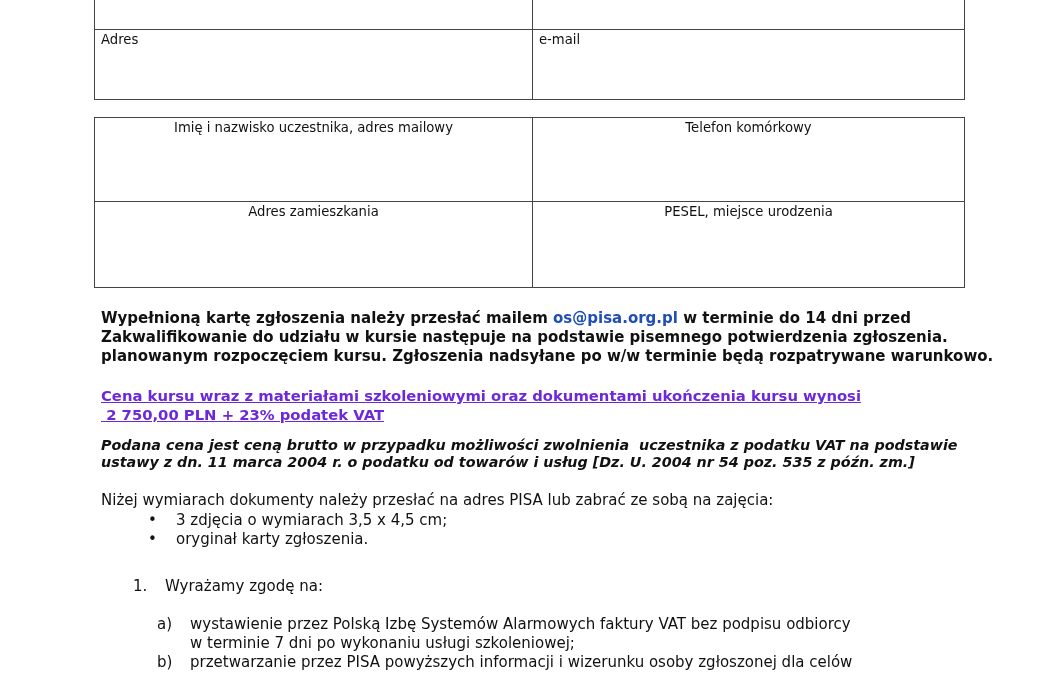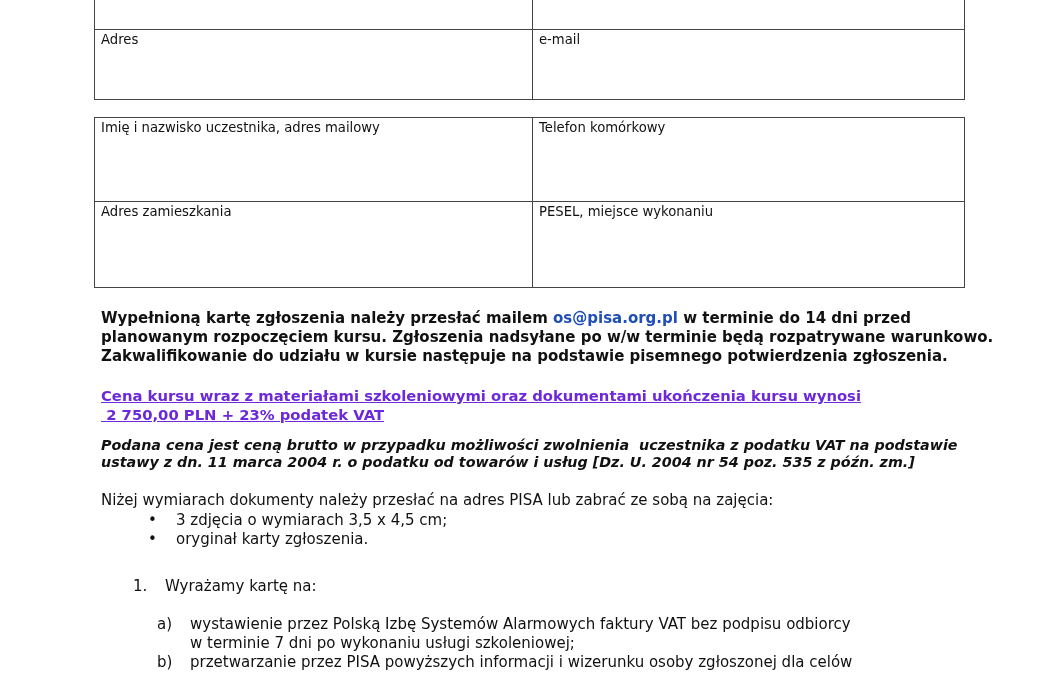--- a/index.html
+++ b/index.html
@@ -9,21 +9,21 @@
 
   
   .form-table { position:absolute; left:94px; width:871px; border-collapse:collapse; table-layout:fixed; }
   .form-table td { border:1.5px solid #444; vertical-align:top; padding:2px 6px 0 6px;
                    font-size:13.2px; line-height:16px; }
   .form-table td.col-left { width:425px; }
   #table1 { top:-30px; }
   #table1 tr.r0 td { height:56px; }
   #table1 tr.r1 td { height:67px; }
   #table2 { top:117px; }
-  #table2 tr td { height:81px; }
+  #table2 tr td { height:81px;text-align:center; }
   #table2 tr.r1 td { height:83px; }
 
   .txt { position:absolute; left:101px; font-size:15px; line-height:19px; white-space:nowrap; }
   .link { color:#1f4fb5; }
   #p1 { top:309px;font-weight:bold; }
   #price { top:386px; color:#6d28d9; font-weight:bold; text-decoration:underline; font-size:14.8px; line-height:19px; }
   #note { top:437px; font-weight:bold; font-style:italic; font-size:14.3px; line-height:17px; }
   #docs-intro { top:491px; }
   .bullets { position:absolute; left:148px; top:511px; margin:0; padding:0; list-style:none; font-size:15px; line-height:19px; }
   .bullets li { position:relative; padding-left:28px; white-space:nowrap; }
@@ -54,48 +54,48 @@
     </table>
 
   <table class="form-table" id="table2">
     <tbody>
         <tr class="r0">
       <td class="col-left">Imię i nazwisko uczestnika, adres mailowy</td>
       <td>Telefon komórkowy</td>
     </tr>
     <tr class="r1">
       <td class="col-left">Adres zamieszkania</td>
-      <td>PESEL, miejsce wykonaniu</td>
+      <td>PESEL, miejsce urodzenia</td>
     </tr>
   </tbody>
     </table>
 
   <div class="txt" id="p1">
     <div><span>Wypełnioną kartę zgłoszenia należy przesłać mailem </span><span class="link">os@pisa.org.pl</span><span> w terminie do 14 dni przed</span></div>
+    <div>Zakwalifikowanie do udziału w kursie następuje na podstawie pisemnego potwierdzenia zgłoszenia.</div>
     <div>planowanym rozpoczęciem kursu. Zgłoszenia nadsyłane po w/w terminie będą rozpatrywane warunkowo.</div>
-    <div>Zakwalifikowanie do udziału w kursie następuje na podstawie pisemnego potwierdzenia zgłoszenia.</div>
   </div>
 
   <div class="txt" id="price">
     <div style="white-space:pre">Cena kursu wraz z materiałami szkoleniowymi oraz dokumentami ukończenia kursu wynosi</div>
     <div style="white-space:pre"> 2 750,00 PLN + 23% podatek VAT</div>
   </div>
 
   <div class="txt" id="note">
     <div style="white-space:pre">Podana cena jest ceną brutto w przypadku możliwości zwolnienia  uczestnika z podatku VAT na podstawie</div>
     <div>ustawy z dn. 11 marca 2004 r. o podatku od towarów i usług [Dz. U. 2004 nr 54 poz. 535 z późn. zm.]</div>
   </div>
 
   <div class="txt" id="docs-intro">Niżej wymiarach dokumenty należy przesłać na adres PISA lub zabrać ze sobą na zajęcia:</div>
   <ul class="bullets">
     <li><span class="dot">•</span><span>3 zdjęcia o wymiarach 3,5 x 4,5 cm;</span></li>
     <li><span class="dot">•</span><span>oryginał karty zgłoszenia.</span></li>
   </ul>
 
-  <div id="consent-head"><span class="num">1.</span><span>Wyrażamy kartę na:</span></div>
+  <div id="consent-head"><span class="num">1.</span><span>Wyrażamy zgodę na:</span></div>
 
   <div class="consent-list">
     <div class="consent-item">
       <span class="letter">a)</span>
       <div>wystawienie przez Polską Izbę Systemów Alarmowych faktury VAT bez podpisu odbiorcy</div>
       <div>w terminie 7 dni po wykonaniu usługi szkoleniowej;</div>
     </div>
     <div class="consent-item">
       <span class="letter">b)</span>
       <div>przetwarzanie przez PISA powyższych informacji i wizerunku osoby zgłoszonej dla celów</div>

